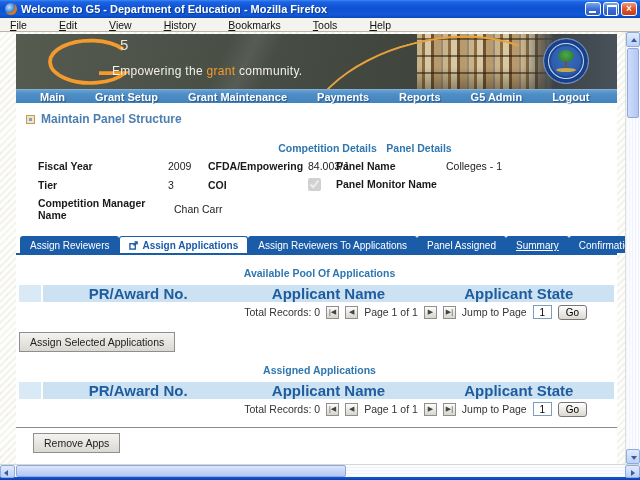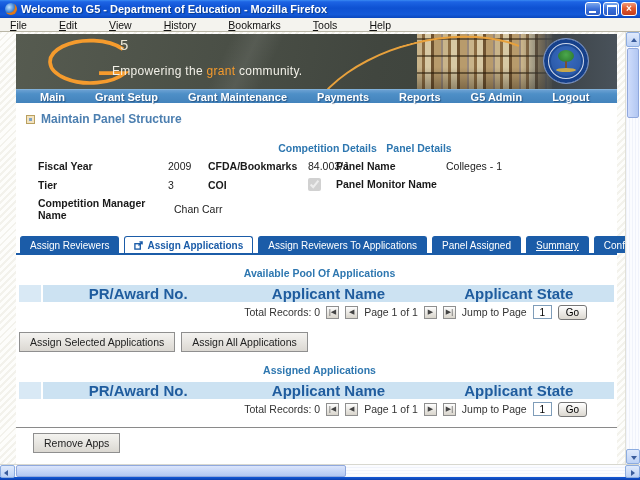--- a/index.html
+++ b/index.html
@@ -85,21 +85,21 @@
   .drow { display:flex; margin-top:6px; align-items:center; }
   .dlabel { font-weight:bold; color:#1a1a1a; }
   .dlabel.w1 { width:130px; }
   .dval.w1 { width:40px; }
   .dlabel.w2 { width:100px; }
   .panel-details { position:absolute; left:320px; top:0; }
   .panel-details .dlabel { width:110px; }
   input.coi { width:13px; height:13px; }
 
   
-  .tabs-row { display:flex; gap:5px; margin-top:15px; padding-left:4px; border-bottom:2px solid #1b5ca8; align-items:flex-end; }
+  .tabs-row { display:flex; margin-top:15px; padding-left:4px; border-bottom:2px solid #1b5ca8; align-items:flex-end; }
   .tab { background:#1b5ca8; color:#fff; font-size:10px; padding:3px 9px 2px; border-radius:3px 3px 0 0;
     text-decoration:none; cursor:pointer; white-space:nowrap; border:1px solid #1b5ca8; border-bottom:none; }
   .tab.active { background:#fff; color:#1b5ca8; font-weight:bold; display:flex; align-items:center; gap:4px; }
   .tab.underline { text-decoration:underline; }
   .tab-ico { width:9px; height:9px; display:inline-block; }
 
   
   .list-heading { margin:12px 0 0 6px; }
   .thead { display:flex; height:17px; margin:6px 3px 0 3px; }
   .th-check { flex:0 0 24px; background:#d9e9f5; border-right:2px solid #fff; }
@@ -201,21 +201,21 @@
             <span class="bullet-icon"></span>
             <span class="page-title">Maintain Panel Structure</span>
           </div>
 
           <div class="details-row">
             <div class="comp-details">
               <div class="sec-heading">Competition Details</div>
               <div class="drow">
                 <span class="dlabel w1">Fiscal Year</span>
                 <span class="dval w1">2009</span>
-                <span class="dlabel w2">CFDA/Bookmarks</span>
+                <span class="dlabel w2">CFDA/Empowering</span>
                 <span class="dval">84.003/J</span>
               </div>
               <div class="drow">
                 <span class="dlabel w1">Tier</span>
                 <span class="dval w1">3</span>
                 <span class="dlabel w2">COI</span>
                 <input type="checkbox" class="coi" disabled="" checked="checked" style="">
               </div>
               <div class="drow">
                 <span class="dlabel w1" style="width:136px;">Competition Manager Name</span>
@@ -266,21 +266,20 @@
               <button class="pg-btn">▶</button>
               <button class="pg-btn">▶|</button>
               <span class="pg-text">Jump to Page</span>
               <input class="jump-input" value="1" style="">
               <button class="go-btn">Go</button>
             </div>
           </div>
 
           <div class="assign-row">
             <button class="btn">Assign Selected Applications</button>
-            <button class="btn">Assign All Applications</button>
           </div>
 
           <div>
             <div class="sec-heading list-heading">Assigned Applications</div>
             <div class="thead">
               <div class="th-check"></div>
               <div class="th">PR/Award No.</div>
               <div class="th">Applicant Name</div>
               <div class="th">Applicant State</div>
             </div>

